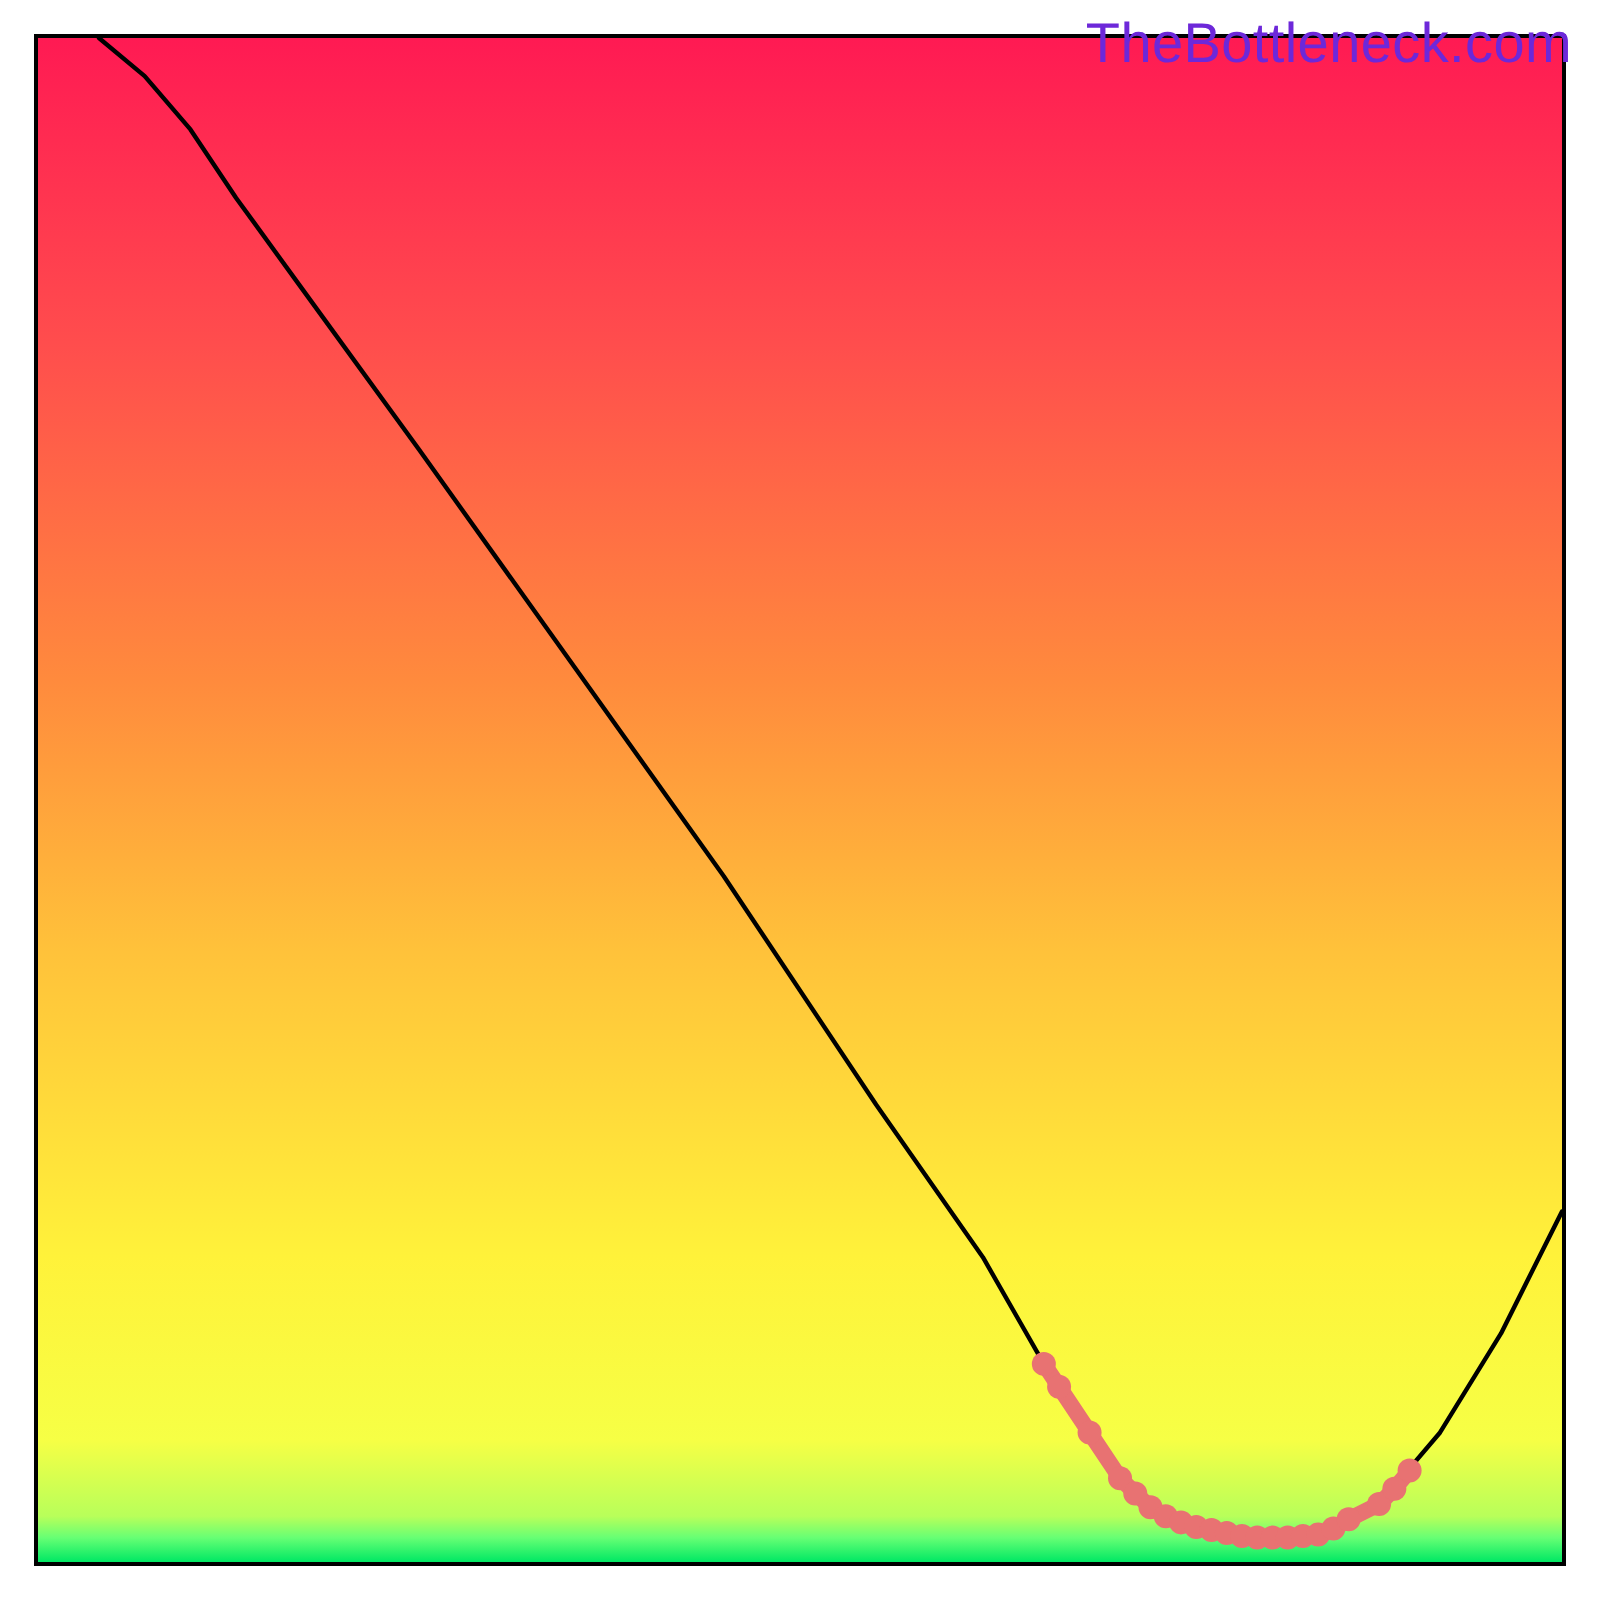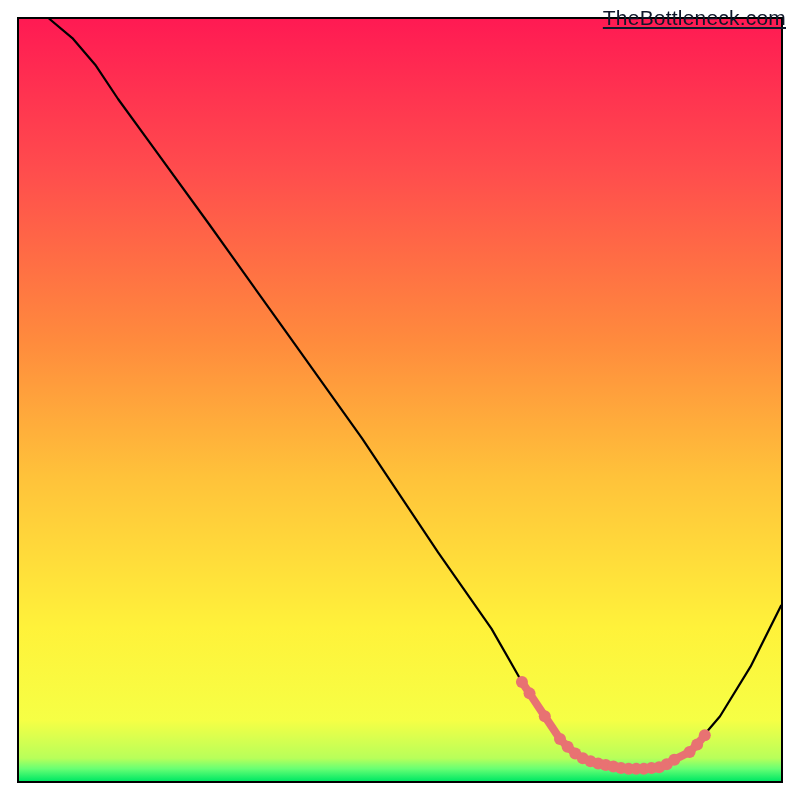--- a/index.html
+++ b/index.html
@@ -13,26 +13,25 @@
   }
   .stage {
     position: relative;
     width: 800px;
     height: 800px;
   }
   .watermark {
     position: absolute;
     top: 6px;
     right: 14px;
-    font-size: 21px;
+    font-size: 28px;
     font-weight: normal;
-    color: #0f172a;
+    color: #6d28d9;
     letter-spacing: 0.2px;
     z-index: 3;
-    text-decoration: underline;
   }
   .plot-wrap {
     position: absolute;
     left: 17px;
     top: 17px;
     width: 766px;
     height: 766px;
     box-sizing: border-box;
     border: 2px solid #000000;
     overflow: hidden;

